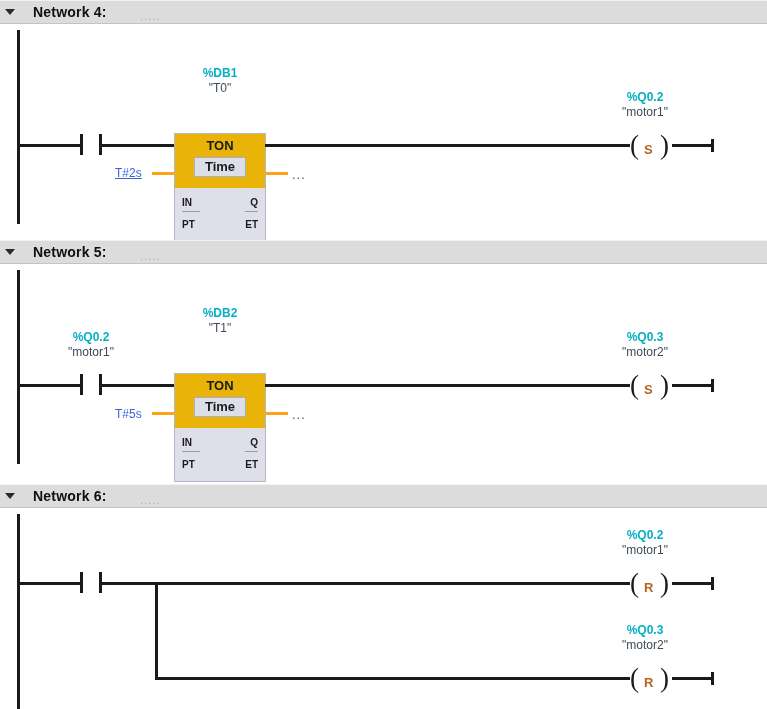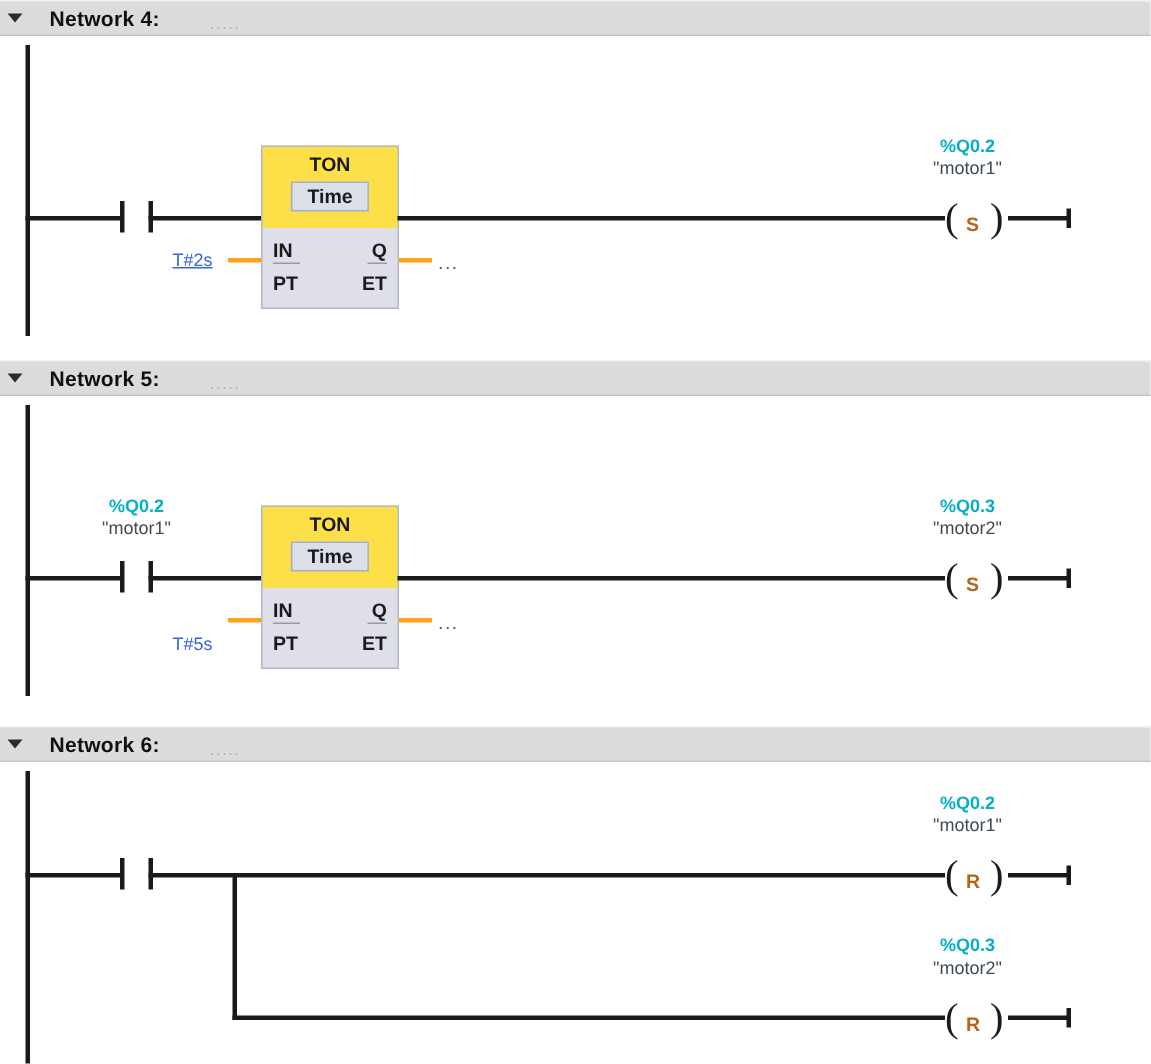--- a/index.html
+++ b/index.html
@@ -88,42 +88,42 @@
   .coil .paren.r{left:30px;}
   .coil .ltr{
     position:absolute;left:14px;top:-2px;
     font-size:13px;font-weight:bold;color:#b5651d;
     line-height:13px;
   }
 
   
   .fb{position:absolute;box-sizing:border-box;}
   .fb-head{
-    position:relative;background:#fde047;
+    position:relative;background:#eab308;
     border:1px solid #b4b7ca;border-bottom:none;
-    box-sizing:border-box;height:55px;
+    box-sizing:border-box;height:55px;margin-top:36px;
   }
   .fb-type{
     position:absolute;width:100%;top:4px;text-align:center;
     font-size:13px;font-weight:bold;color:#1a1a1a;
   }
   .fb-datatype{
     position:absolute;left:50%;transform:translateX(-50%);top:23px;
     background:#dcdee8;border:1px solid #a9adc2;
     padding:1px 10px 2px 10px;
     font-size:13px;font-weight:bold;color:#1a1a1a;
     line-height:15px;
   }
   .fb-body{
     position:relative;background:#dedfe9;
     border:1px solid #b4b7ca;border-top:none;
     box-sizing:border-box;height:54px;
   }
   .fb-pin{
-    position:absolute;font-size:13px;font-weight:bold;color:#1a1a1a;
+    position:absolute;font-size:10px;font-weight:bold;color:#1a1a1a;
     line-height:14px;
   }
   .fb-pin.in{left:7px;}
   .fb-pin.out{right:7px;}
   .fb-pin-ul{
     position:absolute;height:1px;background:#9a9aa6;
   }
 
   .orange-lead{position:absolute;height:3px;background:#ffa216;}
   .val-lit{
@@ -152,20 +152,24 @@
 
     <div class="wire-h" style="left:17px;top:120px;width:63px;"></div>
 
     <div class="contact" style="left:80px;top:110px;width:22px;height:21px;">
       <div class="bar left"></div>
       <div class="bar right"></div>
     </div>
 
     <div class="wire-h" style="left:99px;top:120px;width:76px;"></div>
 
+    <div class="operand" style="left:174px;top:42px;width:92px;">
+      <span class="addr">%DB1</span>
+      <span class="sym">"T0"</span>
+    </div>
     <div class="fb" style="left:174px;top:73px;width:92px;">
       <div class="fb-head">
         <div class="fb-type">TON</div>
         <div class="fb-datatype">Time</div>
       </div>
       <div class="fb-body">
         <div class="fb-pin in" style="top:8px;">IN</div>
         <div class="fb-pin-ul" style="left:7px;top:23px;width:18px;"></div>
         <div class="fb-pin out" style="top:8px;">Q</div>
         <div class="fb-pin-ul" style="right:7px;top:23px;width:13px;"></div>
@@ -206,35 +210,39 @@
     <div class="contact" style="left:80px;top:110px;width:22px;height:21px;">
       <div class="bar left"></div>
       <div class="bar right"></div>
     </div>
     <div class="operand" style="left:46px;top:66px;width:90px;">
       <span class="addr">%Q0.2</span>
       <span class="sym">"motor1"</span>
     </div>
     <div class="wire-h" style="left:99px;top:120px;width:76px;"></div>
 
+    <div class="operand" style="left:174px;top:42px;width:92px;">
+      <span class="addr">%DB2</span>
+      <span class="sym">"T1"</span>
+    </div>
     <div class="fb" style="left:174px;top:73px;width:92px;">
       <div class="fb-head">
         <div class="fb-type">TON</div>
         <div class="fb-datatype">Time</div>
       </div>
       <div class="fb-body">
         <div class="fb-pin in" style="top:8px;">IN</div>
         <div class="fb-pin-ul" style="left:7px;top:23px;width:18px;"></div>
         <div class="fb-pin out" style="top:8px;">Q</div>
         <div class="fb-pin-ul" style="right:7px;top:23px;width:13px;"></div>
         <div class="fb-pin in" style="top:30px;">PT</div>
         <div class="fb-pin out" style="top:30px;">ET</div>
       </div>
     </div>
-    <div class="val-lit" style="left:115px;top:158px;">T#5s</div>
+    <div class="val-lit" style="left:115px;top:143px;">T#5s</div>
     <div class="orange-lead" style="left:152px;top:148px;width:22px;"></div>
     <div class="orange-lead" style="left:266px;top:148px;width:22px;"></div>
     <div class="ellipsis" style="left:292px;top:144px;">...</div>
 
     <div class="wire-h" style="left:265px;top:120px;width:365px;"></div>
     <div class="operand" style="left:600px;top:66px;width:90px;">
       <span class="addr">%Q0.3</span>
       <span class="sym">"motor2"</span>
     </div>
     <div class="coil" style="left:630px;top:121px;width:44px;">

